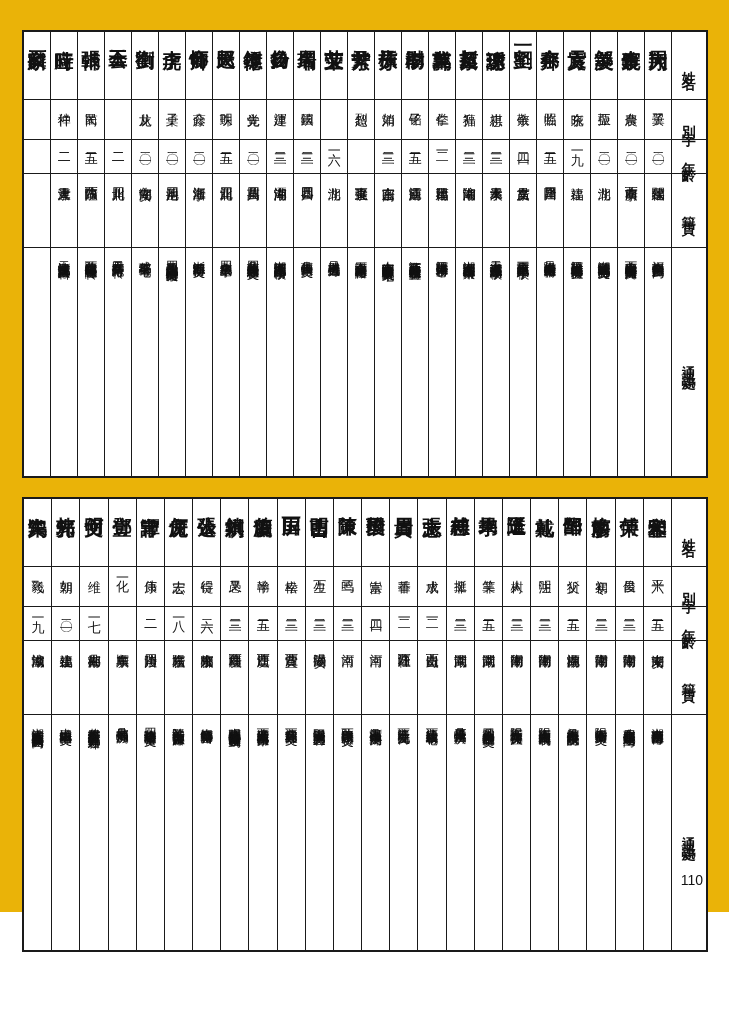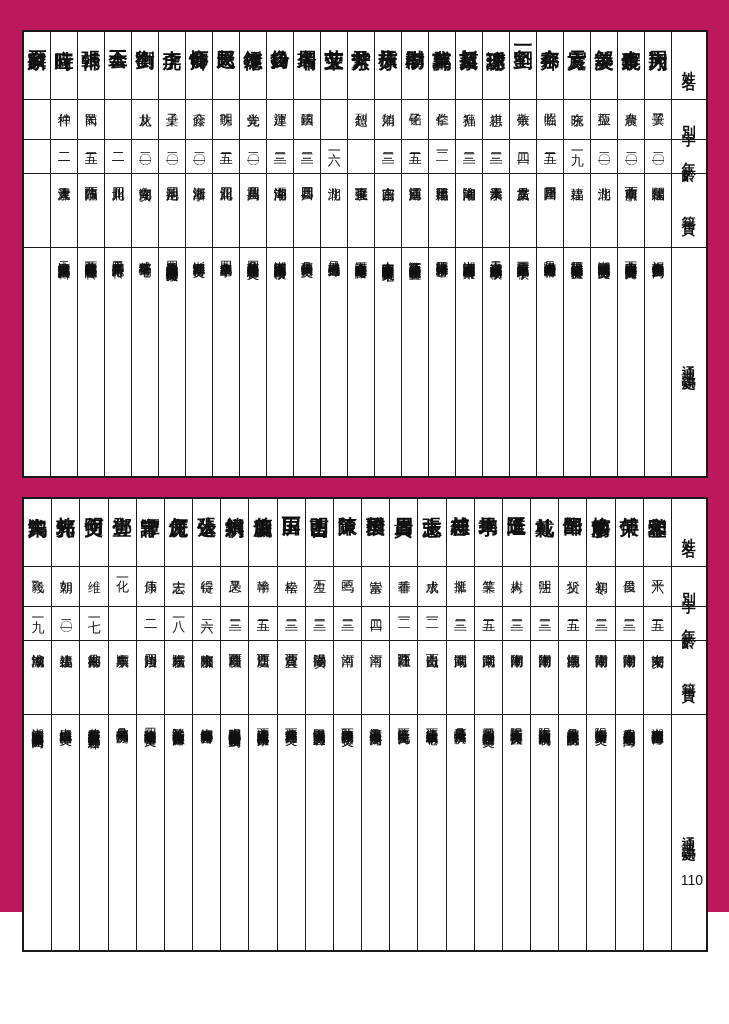--- a/index.html
+++ b/index.html
@@ -13,21 +13,21 @@
     font-family: "DejaVu Sans", "Liberation Sans", sans-serif;
     color: #111;
     position: relative;
     overflow: hidden;
   }
   .page {
     position: absolute;
     left: 0; top: 0;
     width: 729px;
     height: 912px;
-    background: #be185d;
+    background: #eab308;
   }
   
   .block {
     position: absolute;
     border: 2px solid #1a1a1a;
     box-sizing: border-box;
     background: #fff;
   }
   #block-top {
     left: 22px;

